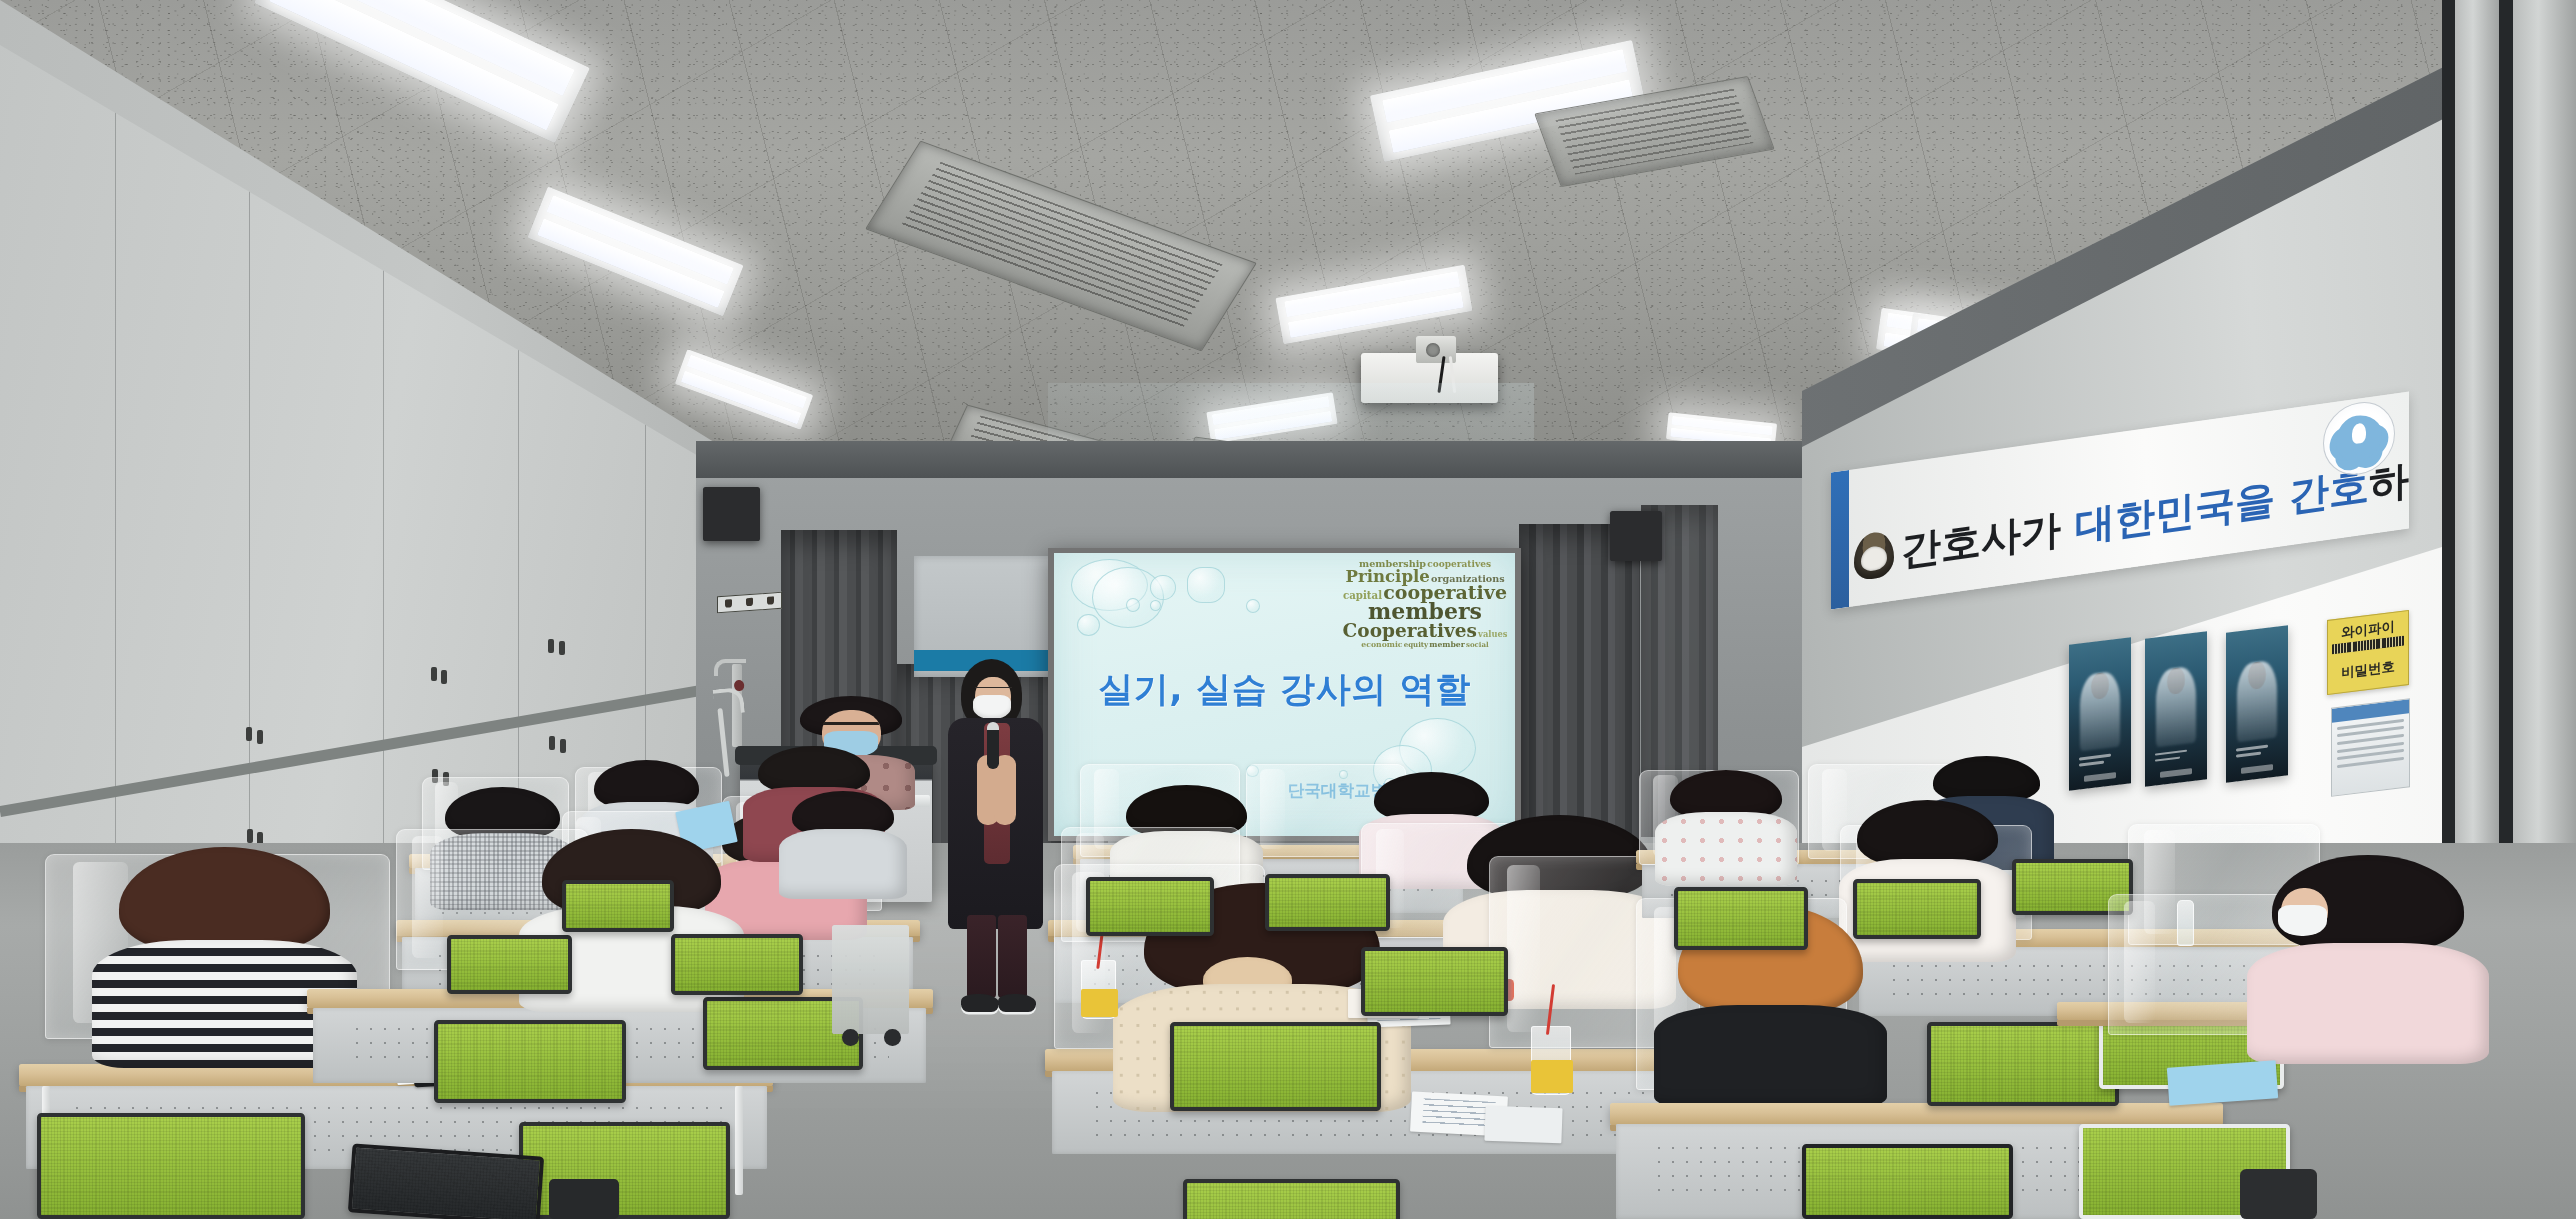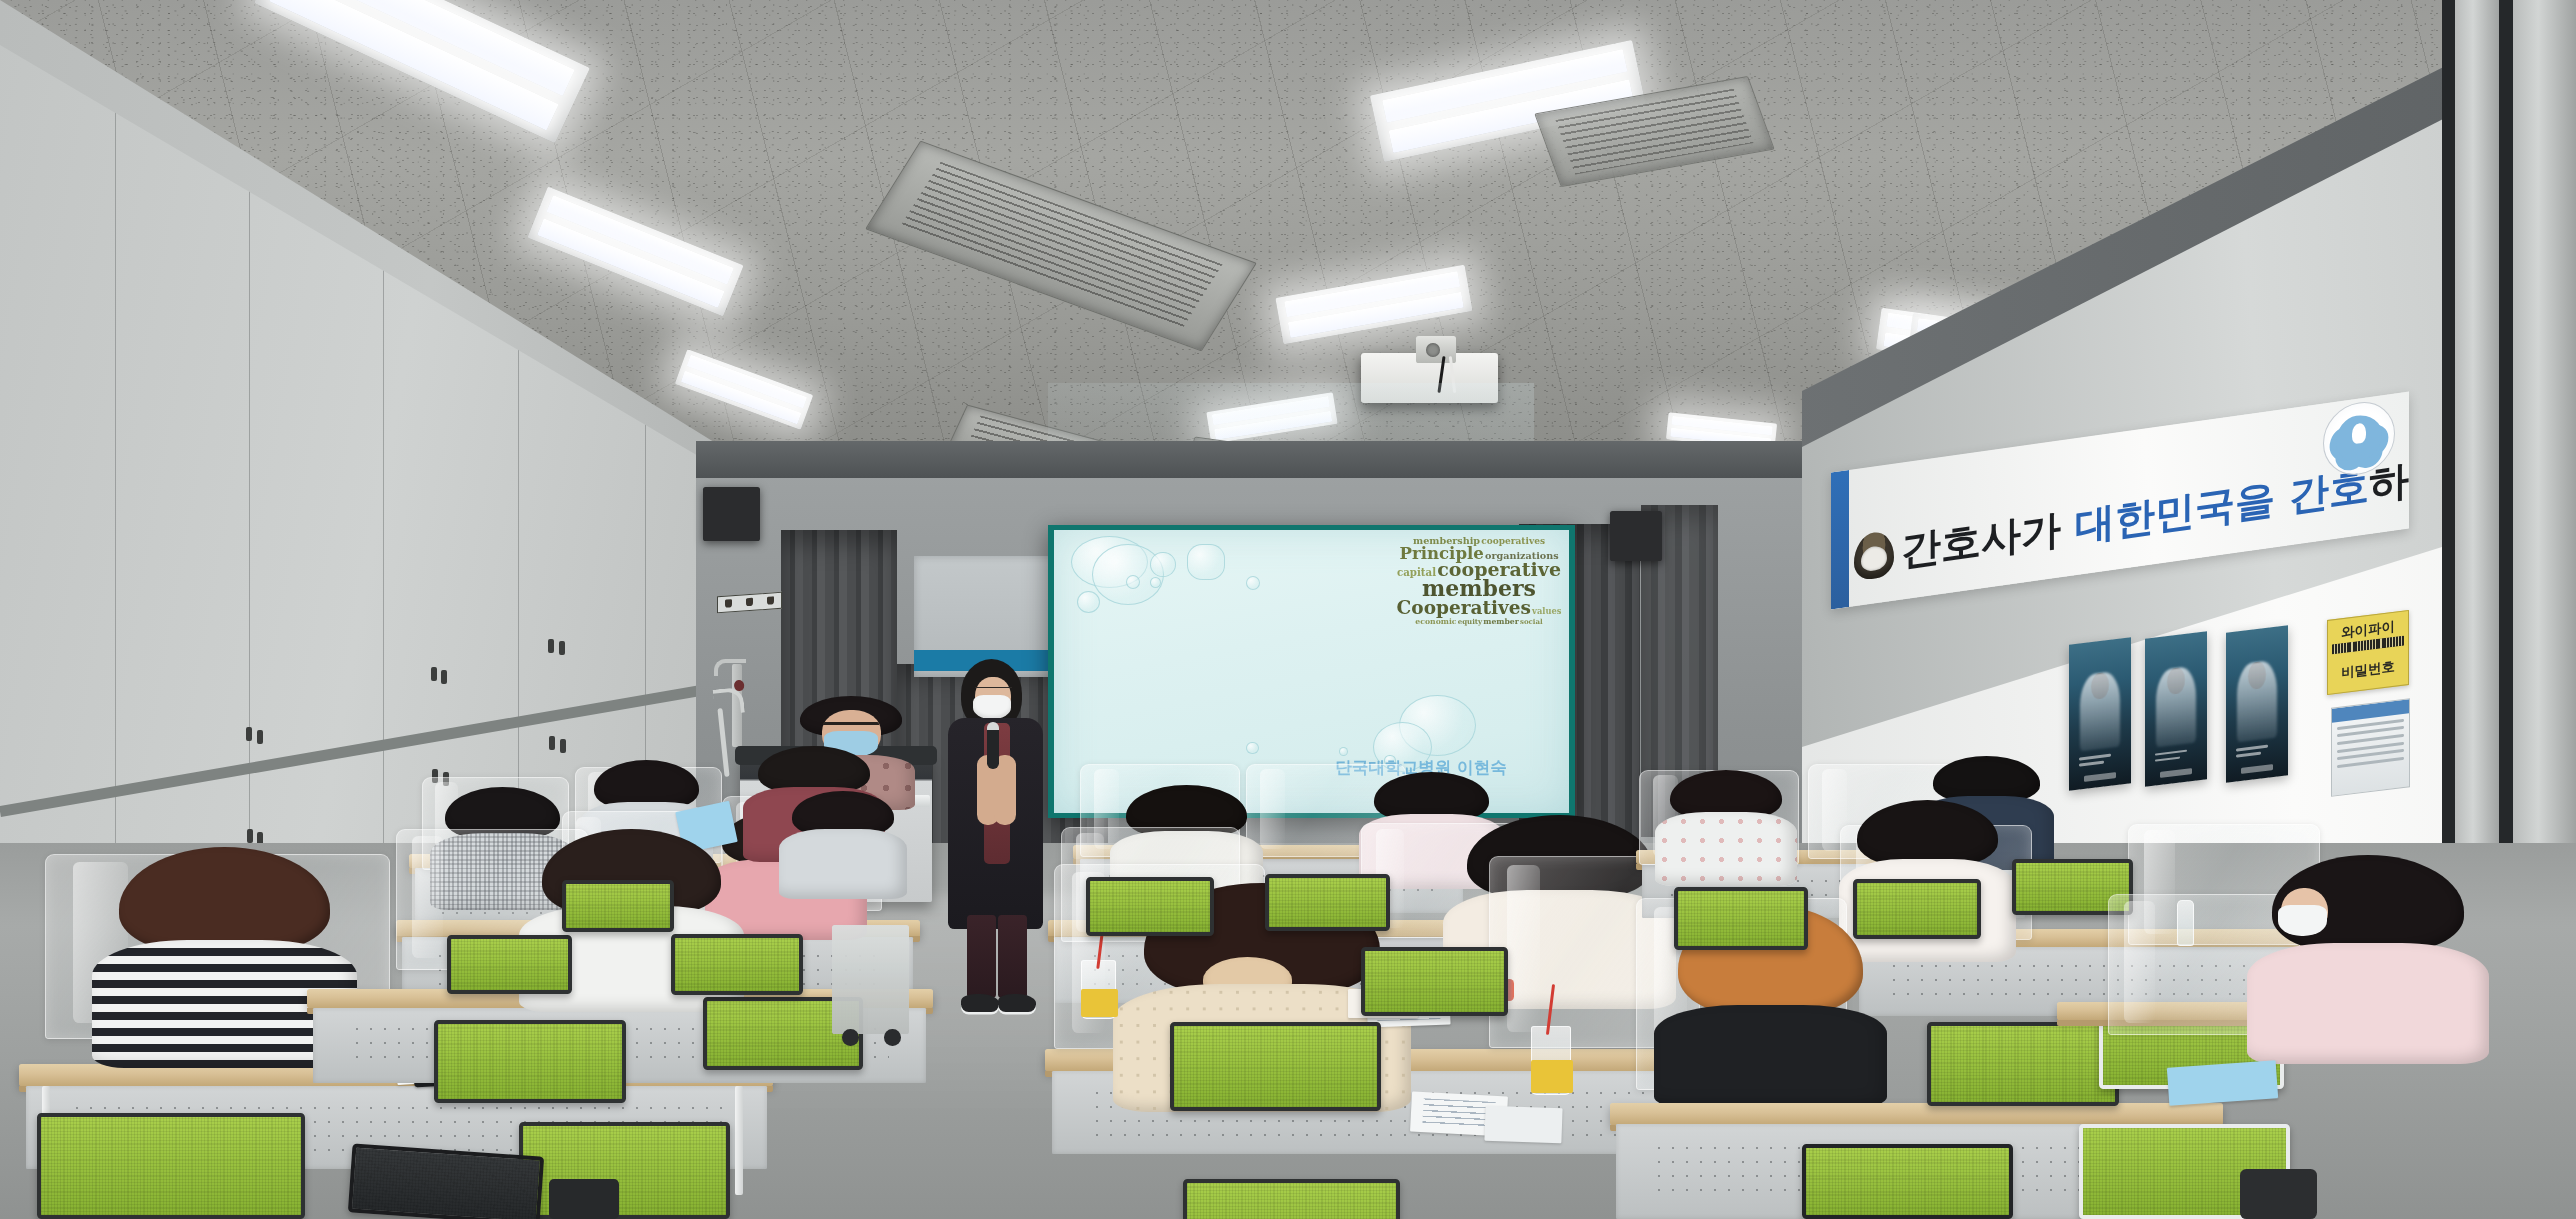--- a/index.html
+++ b/index.html
@@ -153,22 +153,22 @@
     background:
       repeating-linear-gradient(90deg, #4b4d4f 0 9px, #3e4042 9px 14px, #56585a 14px 22px);
     box-shadow:inset 0 12.8px 25.6px rgba(0,0,0,.35);
   }
   .curtain.right-c {
     background:repeating-linear-gradient(90deg,#4a4c4e 0 10.2px,#3c3e40 10.2px 16.6px,#55575a 16.6px 24px);
   }
 
   
   .screen-frame {
-    position:absolute; left:1048px; top:525px; width:527px; height:293px;
-    background:#0f766e; padding:4.5px 6.4px 5.1px 6.4px;
+    position:absolute; left:1048px; top:548px; width:473px; height:293px;
+    background:#737373; padding:4.5px 6.4px 5.1px 6.4px;
     box-shadow:0 6.4px 22px rgba(0,0,0,.45);
   }
   .screen {
     position:relative; width:100%; height:100%;
     background:linear-gradient(170deg,#e6f6f5 0%, #ddf1f1 40%, #d7eeee 75%, #cfe9ea 100%);
     overflow:hidden;
     box-shadow:inset 0 0 38px rgba(150,200,205,.45);
   }
   .bubble {
     position:absolute; border-radius:50%;
@@ -671,20 +671,21 @@
       <div class="bubble" style="left:192px;top:46px;width:14px;height:14px;"></div>
       <div class="bubble" style="left:23px;top:61px;width:23px;height:22px;"></div>
       <div class="bubble" style="left:345px;top:165px;width:77px;height:61px;"></div>
       <div class="bubble" style="left:319px;top:192px;width:59px;height:50px;"></div>
       <div class="bubble" style="left:192px;top:212px;width:12.8px;height:12.8px;"></div>
       <div class="bubble" style="left:285px;top:217px;width:9px;height:9px;"></div>
       <div class="bubble" style="left:330px;top:225px;width:11.5px;height:11.5px;"></div>
 
       <div class="wordcloud" id="wordcloud"><span style="font-size: 9.6px; color: rgb(126, 138, 74);">membership</span><span style="font-size: 9px; color: rgb(139, 147, 80);">cooperatives</span><span style="font-size: 16.6px; color: rgb(111, 122, 63);">Principle</span><span style="font-size: 9.6px; color: rgb(107, 114, 80);">organizations</span><span style="font-size: 10.2px; color: rgb(147, 160, 90);">capital</span><span style="font-size: 19px; color: rgb(93, 102, 54);">cooperative</span><span style="font-size: 22px; color: rgb(78, 85, 48);">members</span><span style="font-size: 18.5px; color: rgb(88, 96, 51);">Cooperatives</span><span style="font-size: 8.3px; color: rgb(154, 167, 102);">values</span><span style="font-size: 7.7px; color: rgb(141, 151, 87);">economic</span><span style="font-size: 7px; color: rgb(127, 137, 78);">equity</span><span style="font-size: 7.7px; color: rgb(110, 120, 69);">member</span><span style="font-size: 7px; color: rgb(138, 148, 87);">social</span></div>
 
+      <div class="screen-title">실기, 실습 강사의 역할</div>
       <div class="screen-sub">단국대학교병원 이현숙</div>
     </div>
   </div>
 
   <div class="banner">
     <div class="banner-inner">
       <div class="banner-strip"></div>
       <div class="banner-emblem"></div>
       <div class="banner-text">
         <span class="black">간호사가 </span><span class="blue">대한민국을 </span><span class="blue">간호</span><span class="black">하겠습니다</span>

